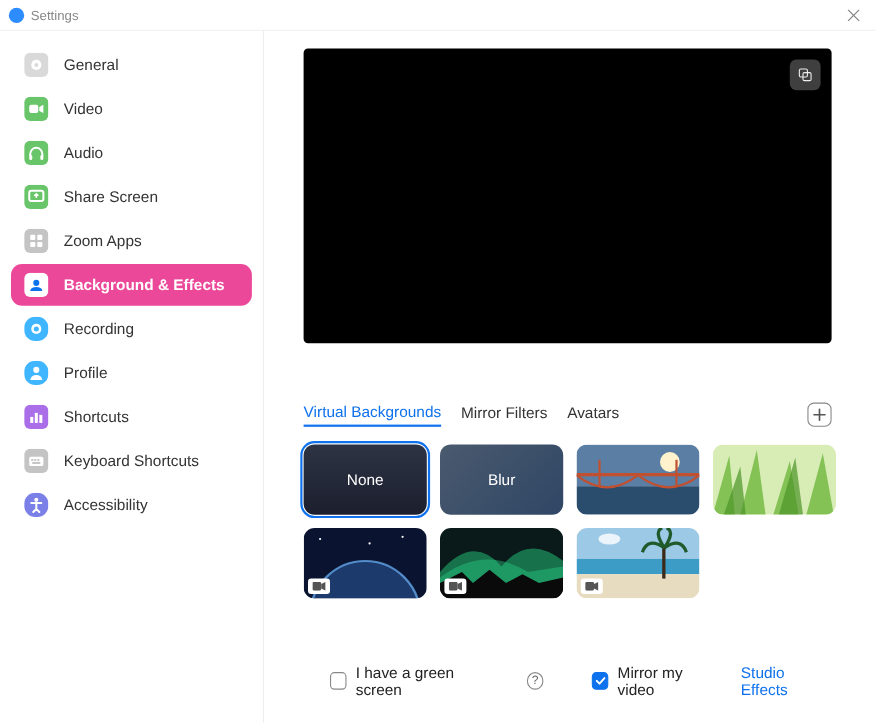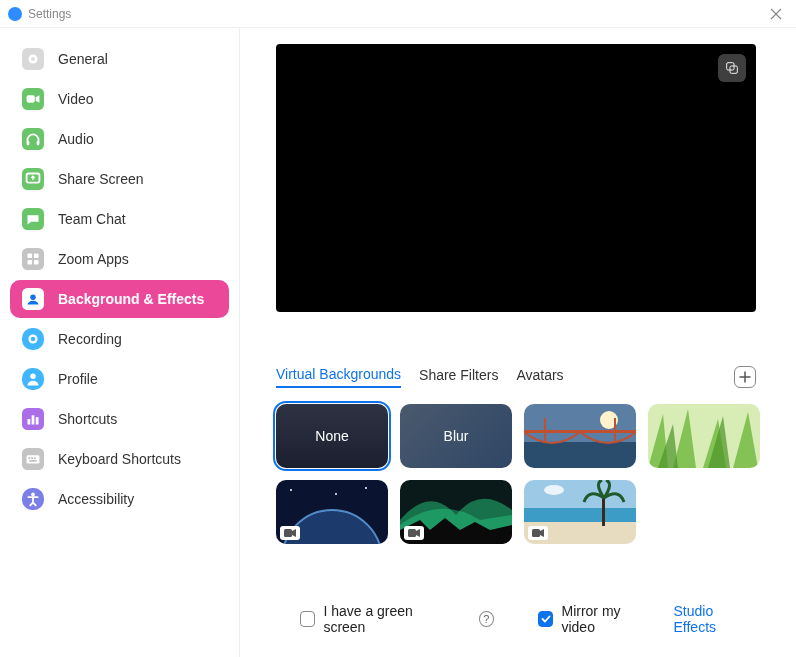--- a/index.html
+++ b/index.html
@@ -230,29 +230,20 @@
             <rect width="24" height="24" rx="6" fill="#69c569"></rect>
             <rect x="5" y="6" width="14" height="10" rx="2" fill="none" stroke="#fff" stroke-width="2"></rect>
             <path d="M12 13 v-4 M10 11 l2-2 l2 2" stroke="#fff" stroke-width="1.5" fill="none"></path>
           </svg>
         </span>
       <span>Share Screen</span>
     </div>
     <div class="side-item">
       <span class="icon">
           <svg width="22" height="22" viewBox="0 0 24 24">
-            <rect width="24" height="24" rx="6" fill="#69c569"></rect>
-            <path d="M6 8 h12 v7 h-8 l-4 3 Z" fill="#fff"></path>
-          </svg>
-        </span>
-      <span>Team Chat</span>
-    </div>
-    <div class="side-item">
-      <span class="icon">
-          <svg width="22" height="22" viewBox="0 0 24 24">
             <rect width="24" height="24" rx="6" fill="#c4c4c4"></rect>
             <rect x="6" y="6" width="5" height="5" rx="1" fill="#fff"></rect>
             <rect x="13" y="6" width="5" height="5" rx="1" fill="#fff"></rect>
             <rect x="6" y="13" width="5" height="5" rx="1" fill="#fff"></rect>
             <rect x="13" y="13" width="5" height="5" rx="1" fill="#fff"></rect>
           </svg>
         </span>
       <span>Zoom Apps</span>
     </div>
     <div class="side-item active">
@@ -327,21 +318,21 @@
       <div class="rotate-btn">
         <svg width="16" height="16" viewBox="0 0 24 24">
             <rect x="4" y="4" width="11" height="11" rx="2" fill="none" stroke="#eee" stroke-width="1.5"></rect>
             <rect x="9" y="9" width="11" height="11" rx="2" fill="none" stroke="#eee" stroke-width="1.5"></rect>
           </svg>
       </div>
     </div>
 
     <div class="tabs-row">
       <div class="tab active">Virtual Backgrounds</div>
-      <div class="tab">Share Filters</div>
+      <div class="tab">Mirror Filters</div>
       <div class="tab">Avatars</div>
       <div class="add-bg">
         <svg width="12" height="12" viewBox="0 0 12 12">
             <path d="M6 1 v10 M1 6 h10" stroke="#555" stroke-width="1.5" stroke-linecap="round"></path>
           </svg>
       </div>
     </div>
 
     <div class="thumbs">
       <div class="thumb selected" style="background:linear-gradient(#2e3344,#1b1f2e);">

